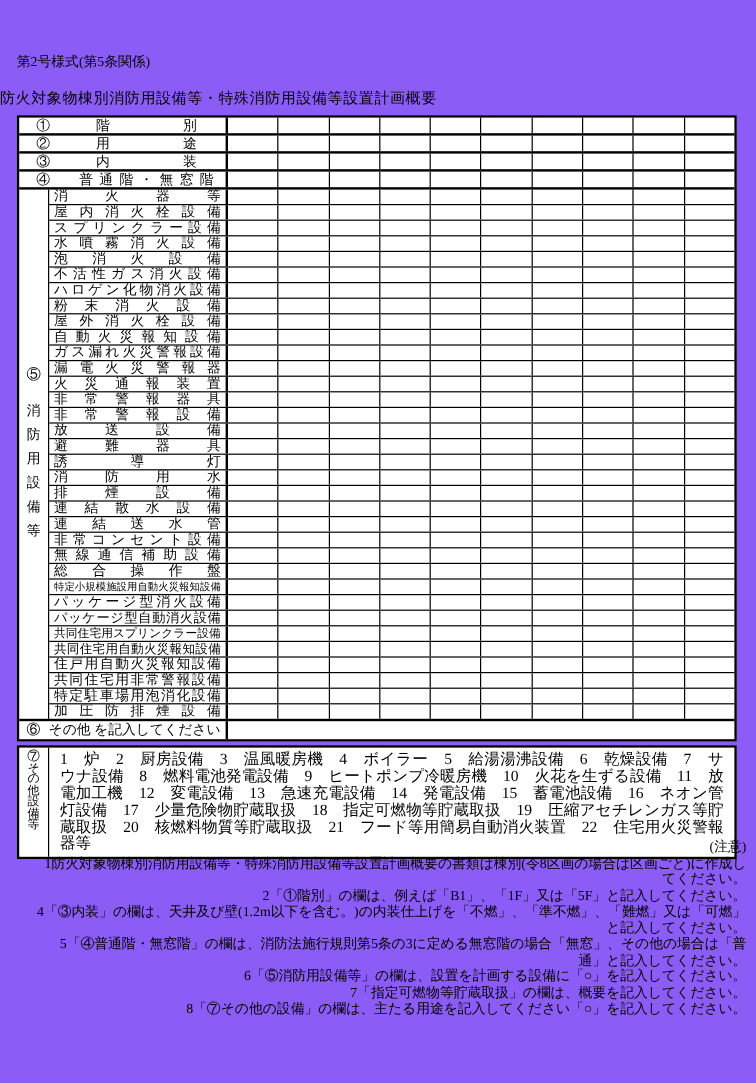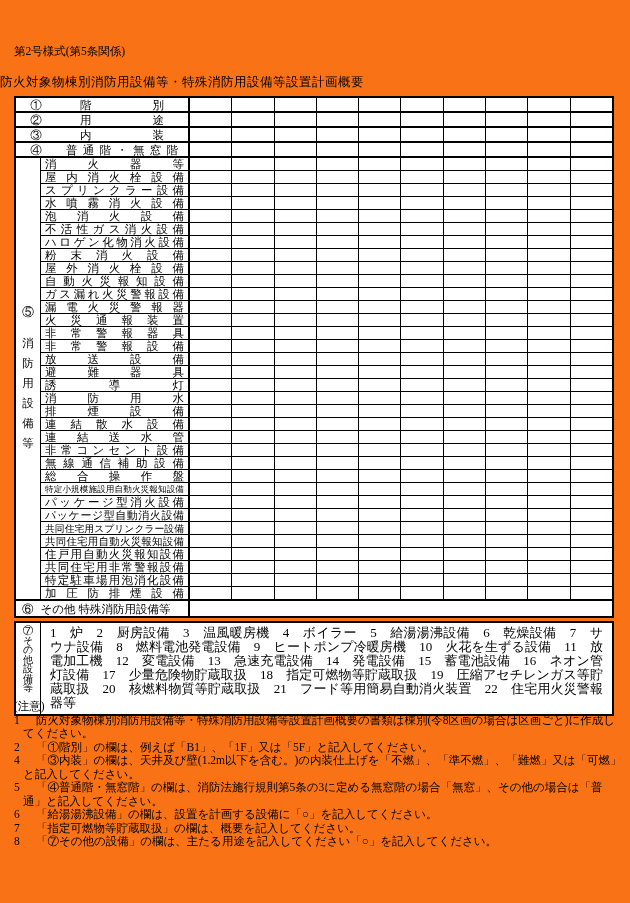--- a/index.html
+++ b/index.html
@@ -2,21 +2,21 @@
 <html lang="ja"><head>
 <meta charset="utf-8">
 <style>
   * { box-sizing: border-box; margin: 0; padding: 0; }
   html,body { background:#fff; }
   body {
     width: 630px; height: 903px; position: relative;
     font-family: "Liberation Serif", "DejaVu Serif", serif;
     color: #000;
   }
-  .sheet { position: relative; width: 630px; height: 903px; background:#f97316; overflow: hidden; }
+  .sheet { position: relative; width: 630px; height: 903px; background:#8b5cf6; overflow: hidden; }
 
   .form-number { position: absolute; left: 14px; top: 44px; font-size: 11.5px; }
   .form-title  { position: absolute; left: 0; right: 0; top: 74px; text-align: left;
                  font-size: 12.5px; letter-spacing: 0.5px; }
 
   
   .ftable { position: absolute; left: 14px; top: 96px; width: 600px;
             border: 2px solid #000; background: #fff; }
 
   .trow { display: flex; height: 15px; border-bottom: 2px solid #000; }
@@ -53,21 +53,21 @@
           display: flex; background: #fff; }
   .v7 { width: 25px; border-right: 1px solid #000; display: flex; flex-direction: column;
         align-items: center; padding-top: 2px; }
   .v7num { font-size: 10.5px; line-height: 11px; }
   .vchar7 { font-size: 10px; line-height: 9.4px; }
   .t7 { flex: 1; padding: 3px 9px 4px 9px; font-size: 13px; line-height: 14px;
         text-align: justify; }
 
   
   .notes { position: absolute; left: 14px; top: 700px; width: 608px;
-           font-size: 11.5px; line-height: 13.5px; }
+           font-size: 11.5px; line-height: 13.5px; text-align: right; }
   .notes-title { }
   .note { padding-left: 9px; text-indent: -9px; }
   .note-num { display: inline-block; width: 22px; text-indent: 0; }
 </style>
 </head>
 <body>
 
 <div class="sheet">
 
   <div class="form-number">第2号様式(第5条関係)</div>
@@ -984,21 +984,21 @@
               <div class="cell"></div>
               <div class="cell"></div>
             </div>
           </div>
         </div>
     </div>
 
     <div class="r6">
       <div class="r6label">
         <span class="r6num">⑥</span>
-        <span>その他 特殊消防用設備等</span>
+        <span>その他 を記入してください</span>
       </div>
       <div class="r6cell"></div>
     </div>
   </div>
 
   <div class="box7">
     <div class="v7">
         <div class="v7num">⑦</div>
         <div class="vchar7">そ</div>
         <div class="vchar7">の</div>
@@ -1010,19 +1010,19 @@
     <div class="t7">1　炉　2　厨房設備　3　温風暖房機　4　ボイラー　5　給湯湯沸設備　6　乾燥設備　7　サウナ設備　8　燃料電池発電設備　9　ヒートポンプ冷暖房機　10　火花を生ずる設備　11　放電加工機　12　変電設備　13　急速充電設備　14　発電設備　15　蓄電池設備　16　ネオン管灯設備　17　少量危険物貯蔵取扱　18　指定可燃物等貯蔵取扱　19　圧縮アセチレンガス等貯蔵取扱　20　核燃料物質等貯蔵取扱　21　フード等用簡易自動消火装置　22　住宅用火災警報器等</div>
   </div>
 
   <div class="notes">
     <div class="notes-title">(注意)</div>
     <div>
         <div class="note"><span class="note-num">1</span><span>防火対象物棟別消防用設備等・特殊消防用設備等設置計画概要の書類は棟別(令8区画の場合は区画ごと)に作成してください。</span></div>
         <div class="note"><span class="note-num">2</span><span>「①階別」の欄は、例えば「B1」、「1F」又は「5F」と記入してください。</span></div>
         <div class="note"><span class="note-num">4</span><span>「③内装」の欄は、天井及び壁(1.2m以下を含む。)の内装仕上げを「不燃」、「準不燃」、「難燃」又は「可燃」と記入してください。</span></div>
         <div class="note"><span class="note-num">5</span><span>「④普通階・無窓階」の欄は、消防法施行規則第5条の3に定める無窓階の場合「無窓」、その他の場合は「普通」と記入してください。</span></div>
-        <div class="note"><span class="note-num">6</span><span>「給湯湯沸設備」の欄は、設置を計画する設備に「○」を記入してください。</span></div>
+        <div class="note"><span class="note-num">6</span><span>「⑤消防用設備等」の欄は、設置を計画する設備に「○」を記入してください。</span></div>
         <div class="note"><span class="note-num">7</span><span>「指定可燃物等貯蔵取扱」の欄は、概要を記入してください。</span></div>
         <div class="note"><span class="note-num">8</span><span>「⑦その他の設備」の欄は、主たる用途を記入してください「○」を記入してください。</span></div>
       </div>
   </div>
 
 </div>
 
 </body></html>

